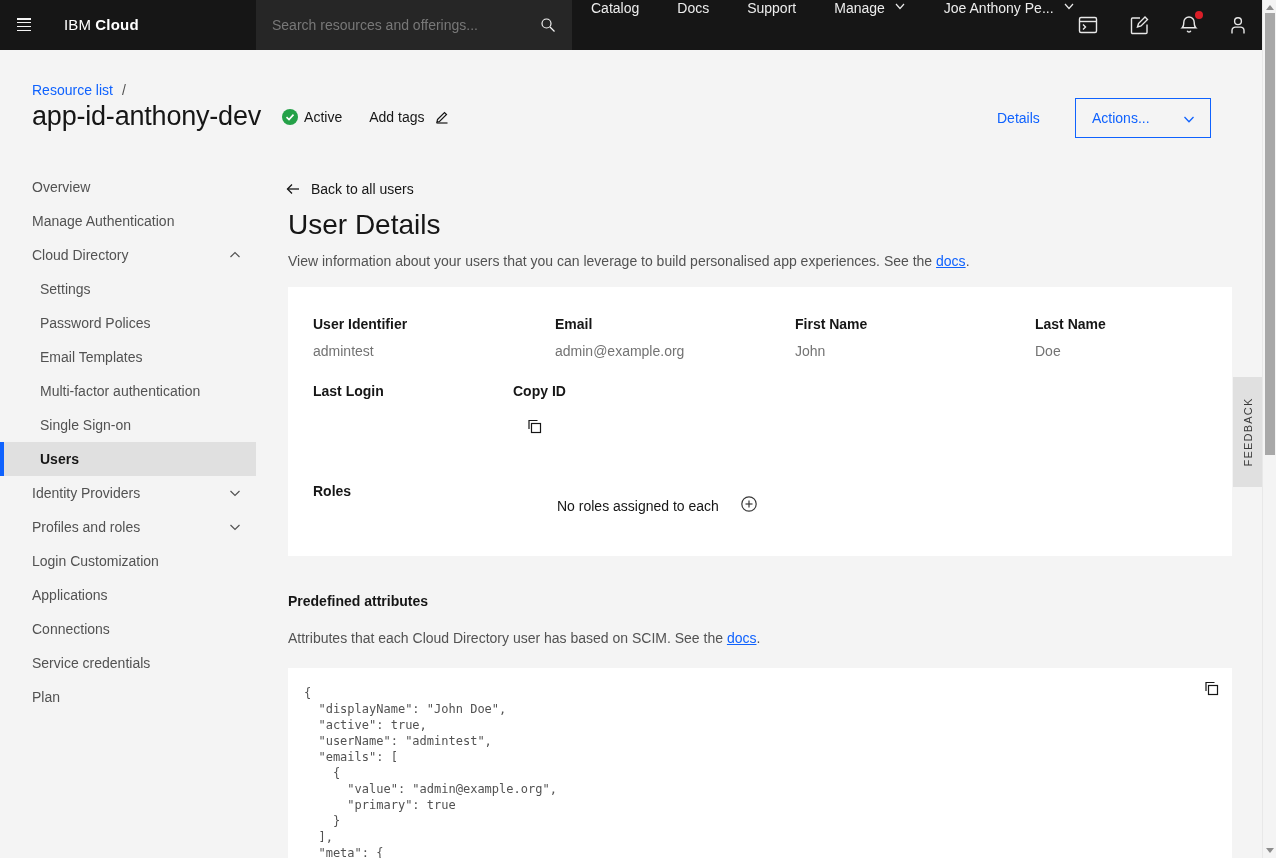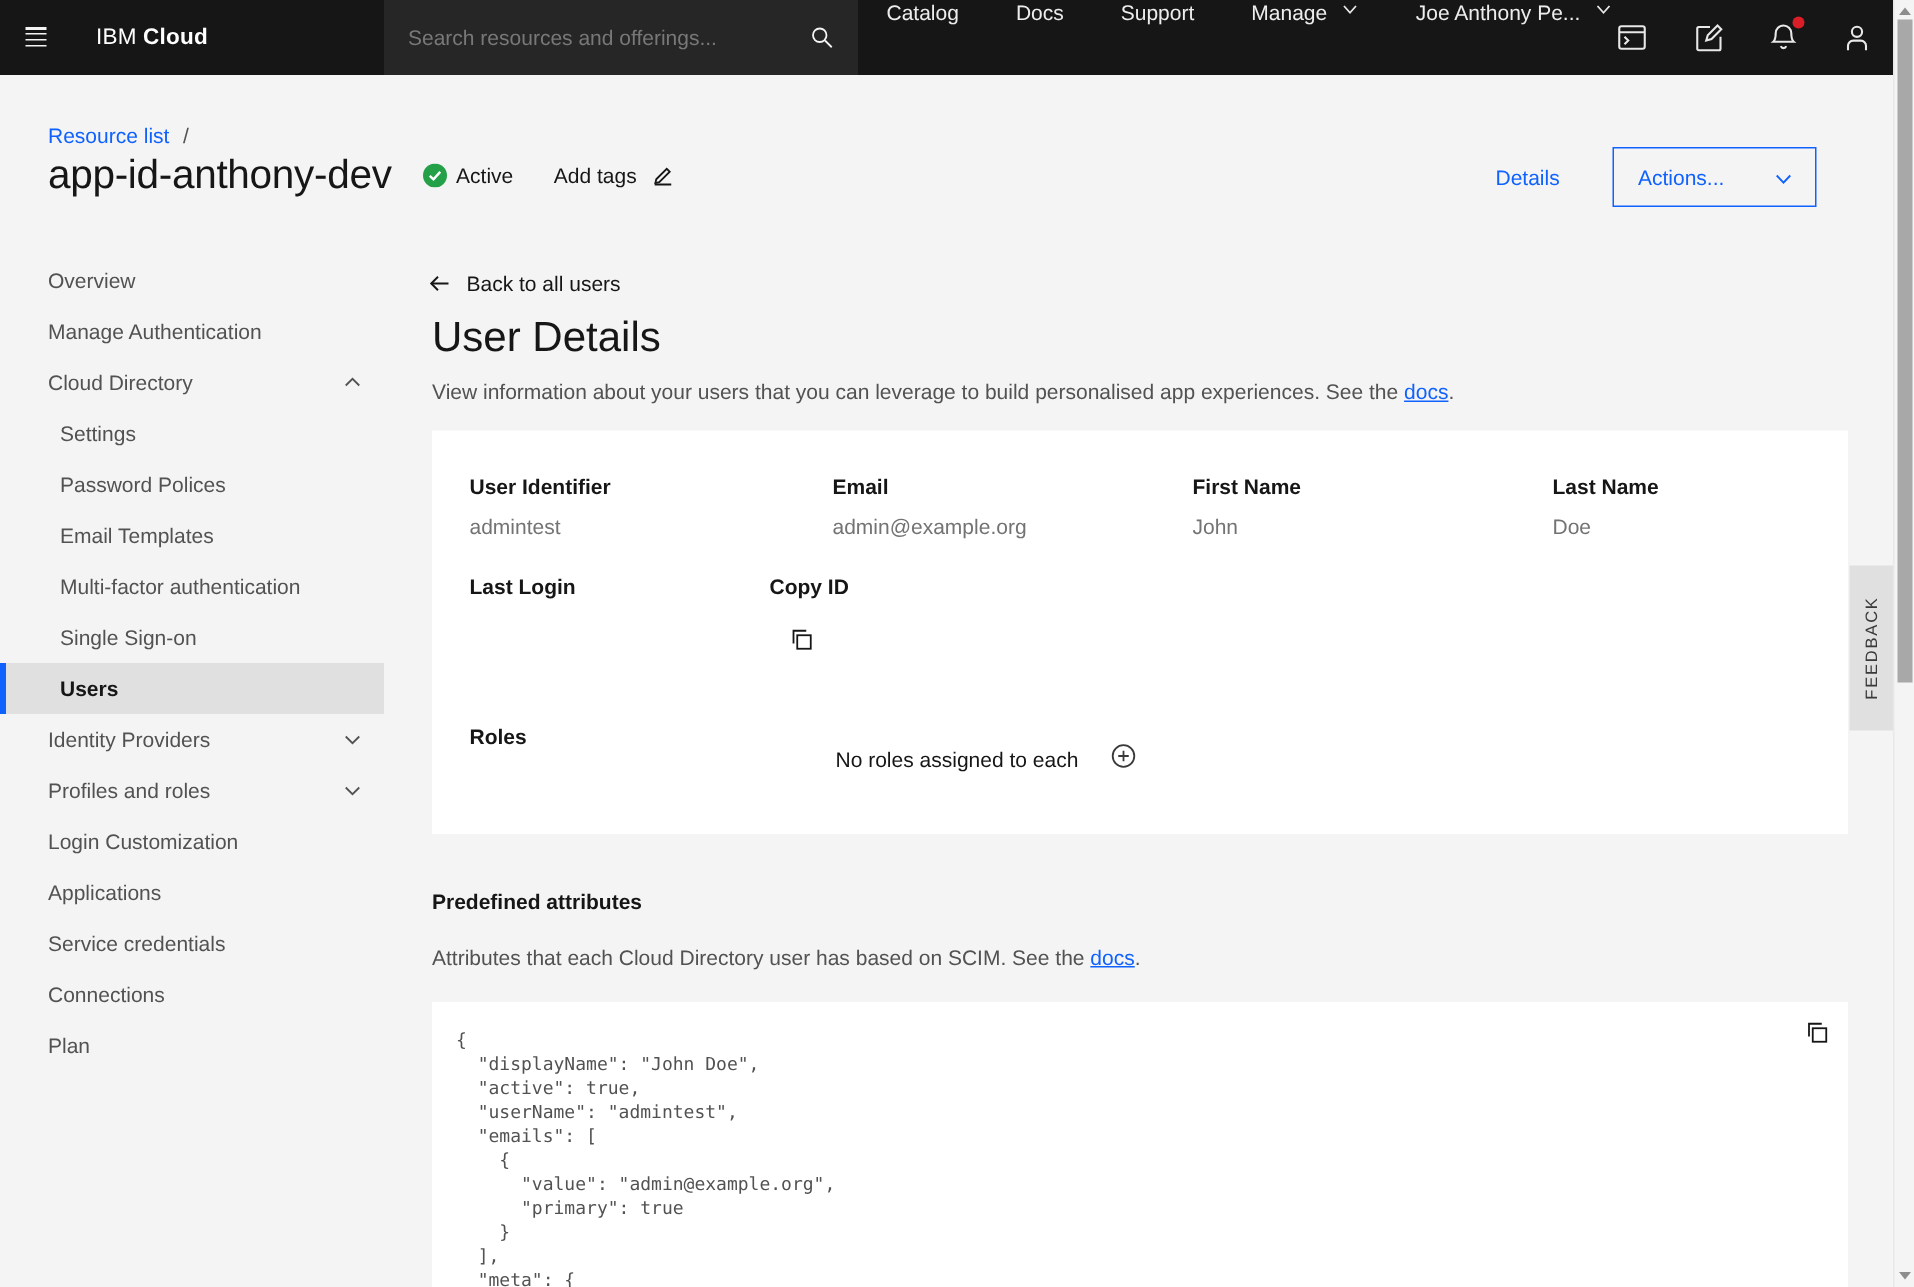--- a/index.html
+++ b/index.html
@@ -214,24 +214,24 @@
         <polyline points="2.5,5 7,9.5 11.5,5"></polyline>
       </svg>
     </div>
   <div class="nav-item">
       <span class="lbl">Login Customization</span>
     </div>
   <div class="nav-item">
       <span class="lbl">Applications</span>
     </div>
   <div class="nav-item">
+      <span class="lbl">Connections</span>
+    </div>
+  <div class="nav-item">
       <span class="lbl">Service credentials</span>
-    </div>
-  <div class="nav-item">
-      <span class="lbl">Connections</span>
     </div>
   <div class="nav-item">
       <span class="lbl">Plan</span>
     </div>
 </nav>
 
 <div class="main">
   <button class="back-row">
     <svg width="16" height="16" viewBox="0 0 16 16" fill="none" stroke="#161616" stroke-width="1.3">
         <line x1="14" y1="8" x2="2.5" y2="8"></line>

